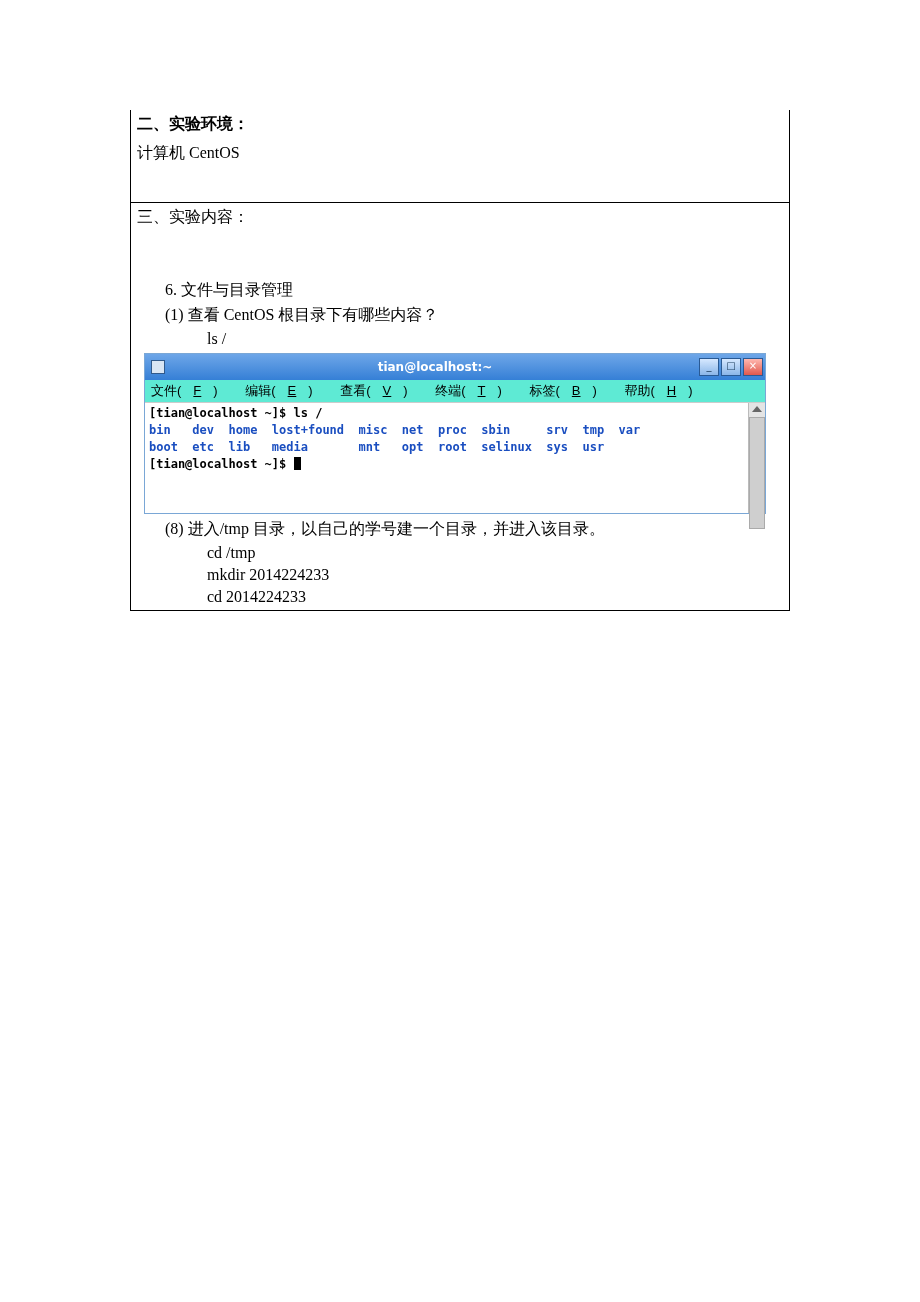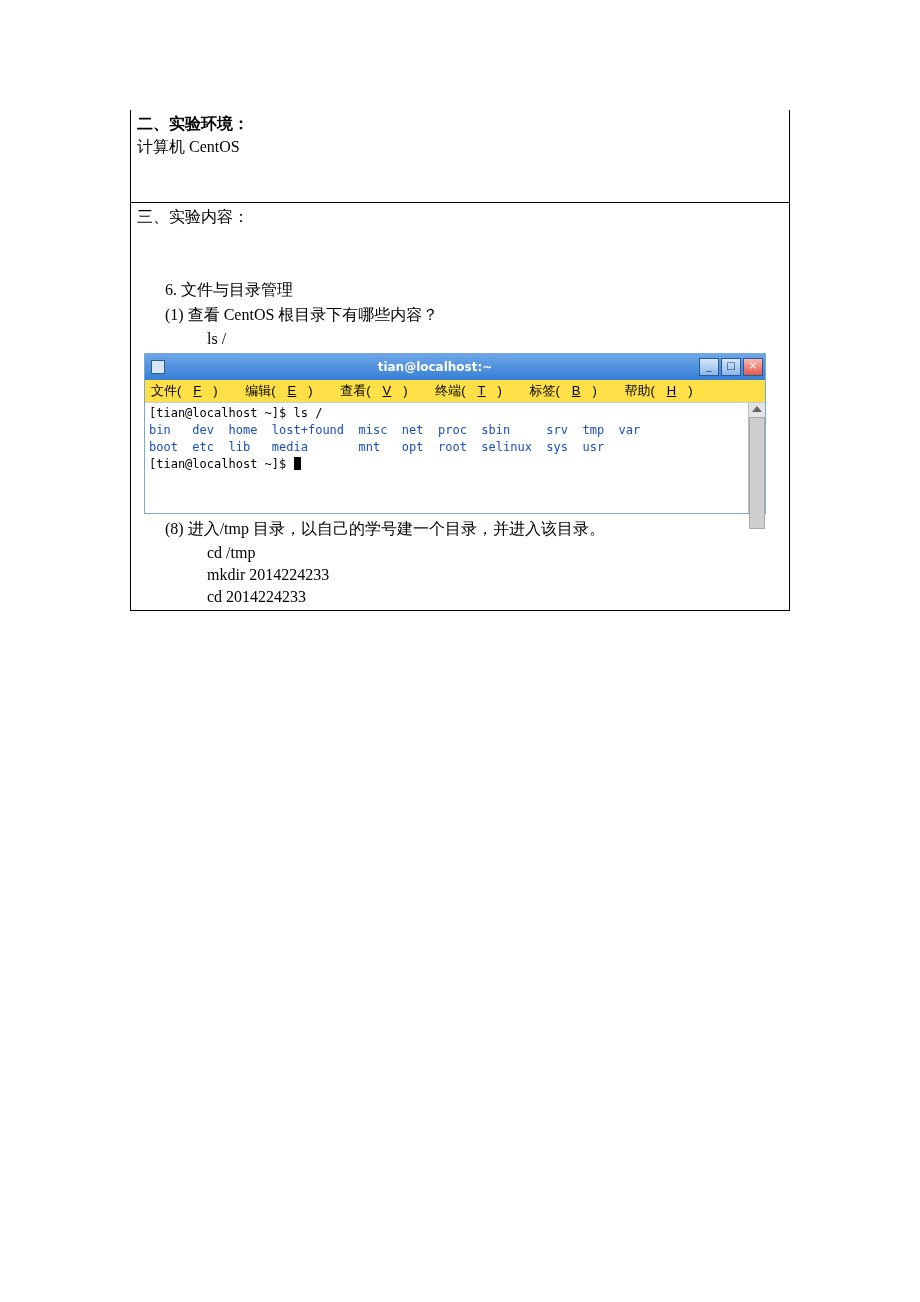--- a/index.html
+++ b/index.html
@@ -82,40 +82,41 @@
     font-size: 10px;
     line-height: 14px;
     text-align: center;
     color: #1a3a5a;
   }
   .term-btn.close {
     background: linear-gradient(to bottom,#ffb8b0,#e0584c);
     color: #fff;
   }
   .term-menubar {
-    background: #fde047;
+    background: #5eead4;
     border-bottom: 1px solid #ccc;
     padding: 2px 6px;
     font-size: 13px;
     font-family: "SimSun","宋体",sans-serif;
     color: #000;
   }
   .term-menubar span { margin-right: 12px; }
   .underline { text-decoration: underline; }
   .term-body-wrap {
     display: flex;
     background: #fff;
   }
   .term-body {
     flex: 1;
     padding: 2px 4px 40px 4px;
     font-size: 12px;
     line-height: 17px;
     white-space: pre;
     color: #000;
+    font-weight: bold;
   }
   .term-body .blue { color: #1a4ec0; }
   .term-body .cursor {
     display:inline-block; width:7px; height:13px;
     background:#000; vertical-align:text-top;
   }
   .term-scroll {
     width: 16px;
     background: #e4e4e4;
     border-left: 1px solid #bbb;
@@ -134,21 +135,21 @@
   }
 </style>
 </head>
 <body>
 
 <div class="page">
   <table class="doc-table">
     <tbody>
     <tr>
       <td class="cell-b">
-        <p class="sect-head" style="margin-bottom:2px">
+        <p class="sect-head" style="margin-bottom:8px">
           <span class="bold">二、实验环境：</span>
         </p>
         <p style="margin:0">计算机  CentOS</p>
       </td>
     </tr>
     <tr>
       <td class="cell-c">
         <p class="sect-head">三、实验内容：</p>
         <div style="height:38px"></div>
         <p class="indent-1">6. 文件与目录管理</p>

